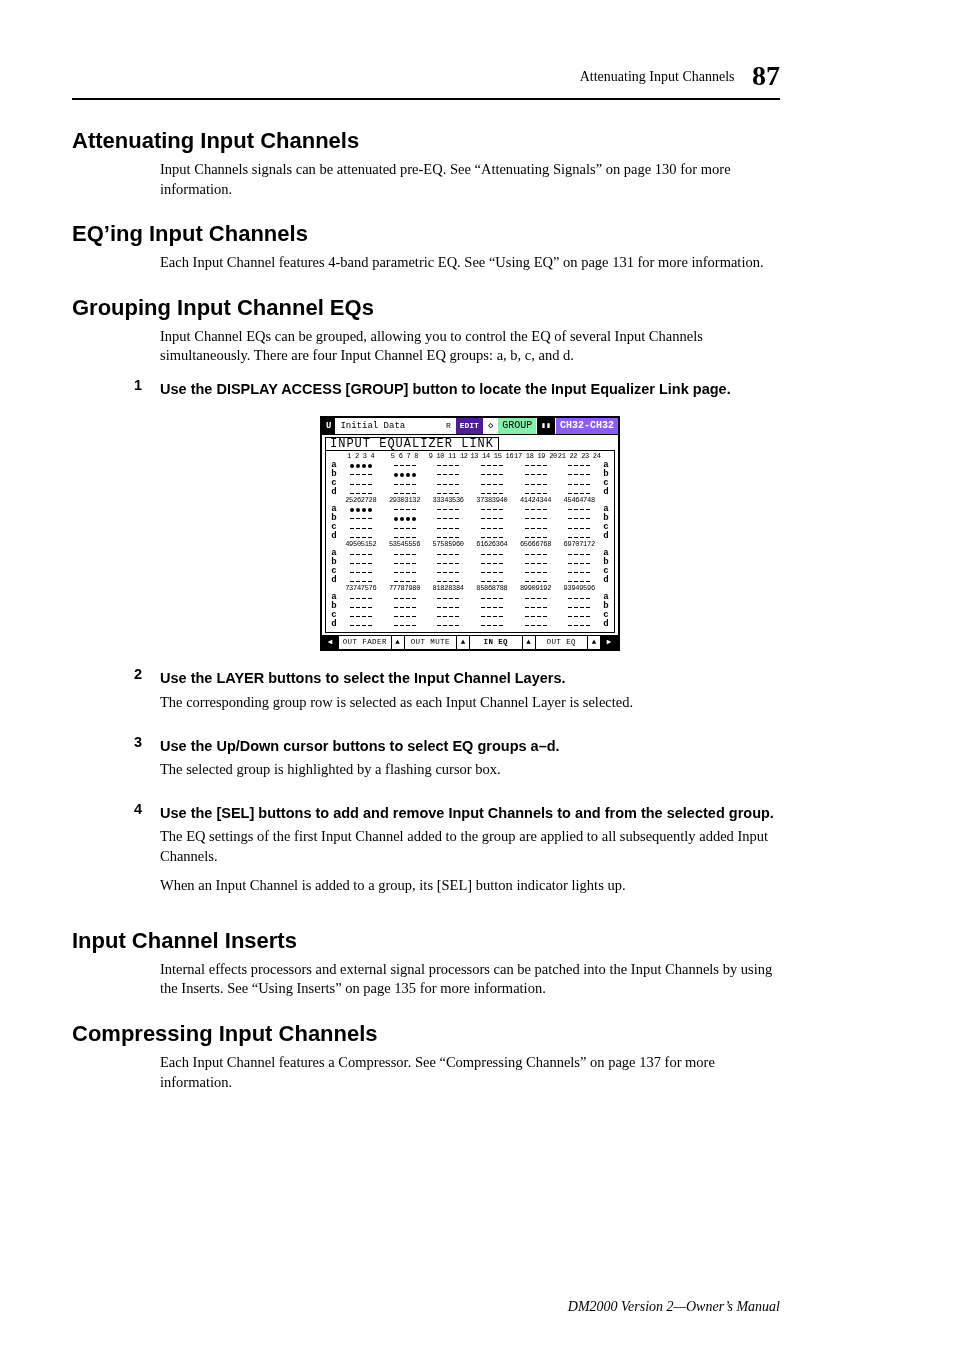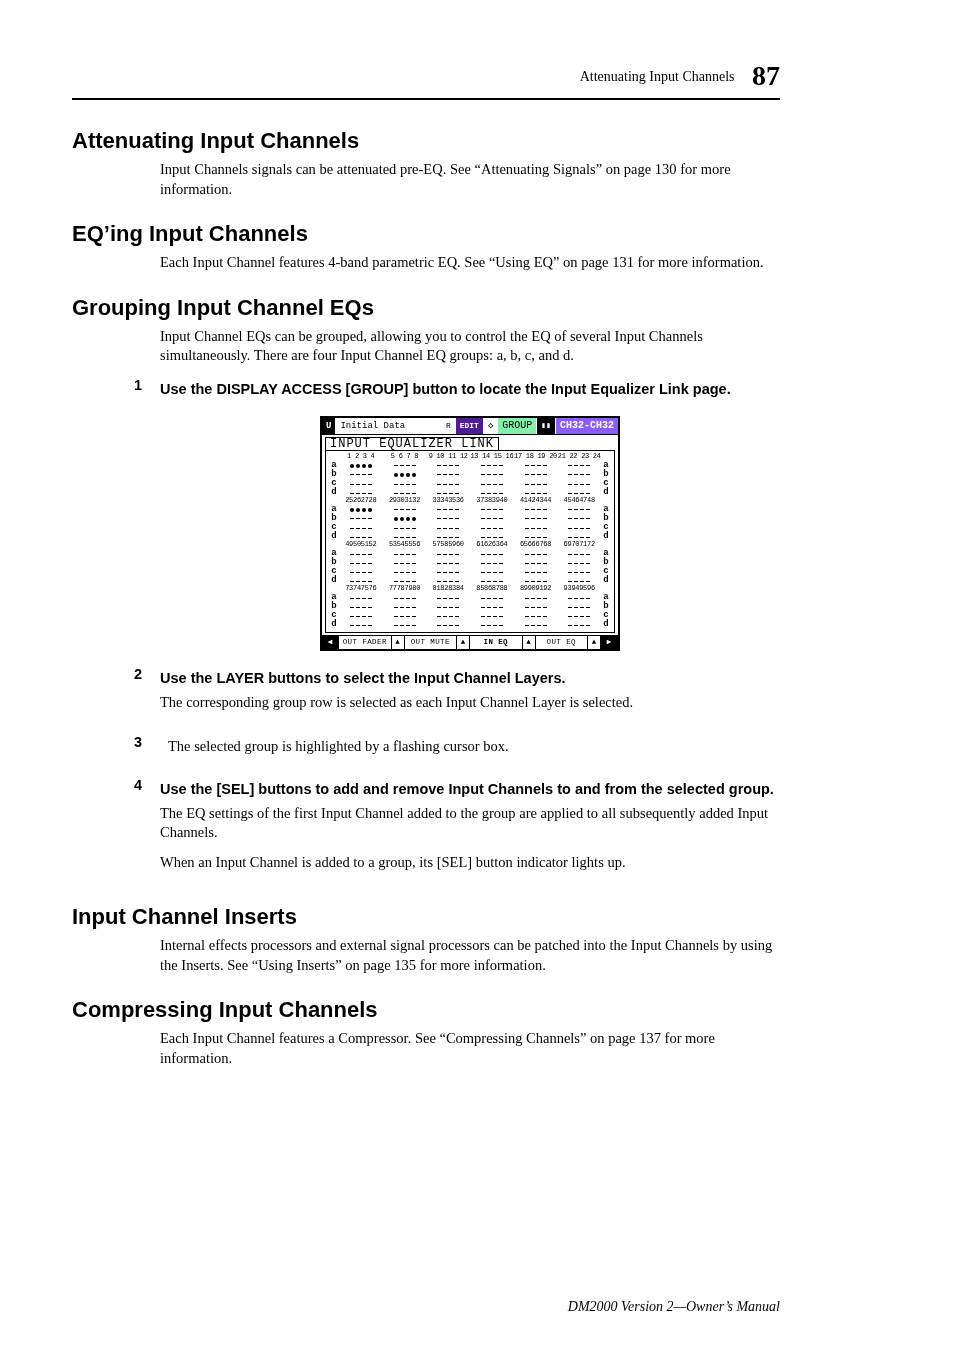--- a/index.html
+++ b/index.html
@@ -961,21 +961,22 @@
     <div class="step-num">2</div>
     <div class="step-body">
       <p class="step-title">Use the LAYER buttons to select the Input Channel Layers.</p>
       <p class="body" style="margin-left:0">The corresponding group row is selected as each Input Channel Layer is selected.</p>
     </div>
   </div>
 
   <div class="step-row">
     <div class="step-num">3</div>
     <div class="step-body">
-      <p class="body" style="margin-left:8px">The selected group is highlighted by a flashing cursor box.</p>
+      <p class="step-title">Use the Up/Down cursor buttons to select EQ groups a–d.</p>
+      <p class="body" style="margin-left:0">The selected group is highlighted by a flashing cursor box.</p>
     </div>
   </div>
 
   <div class="step-row">
     <div class="step-num">4</div>
     <div class="step-body">
       <p class="step-title">Use the [SEL] buttons to add and remove Input Channels to and from the selected group.</p>
       <p class="body" style="margin-left:0">The EQ settings of the first Input Channel added to the group are applied to all subsequently added Input Channels.</p>
       <p class="body" style="margin-left:0">When an Input Channel is added to a group, its [SEL] button indicator lights up.</p>
     </div>

